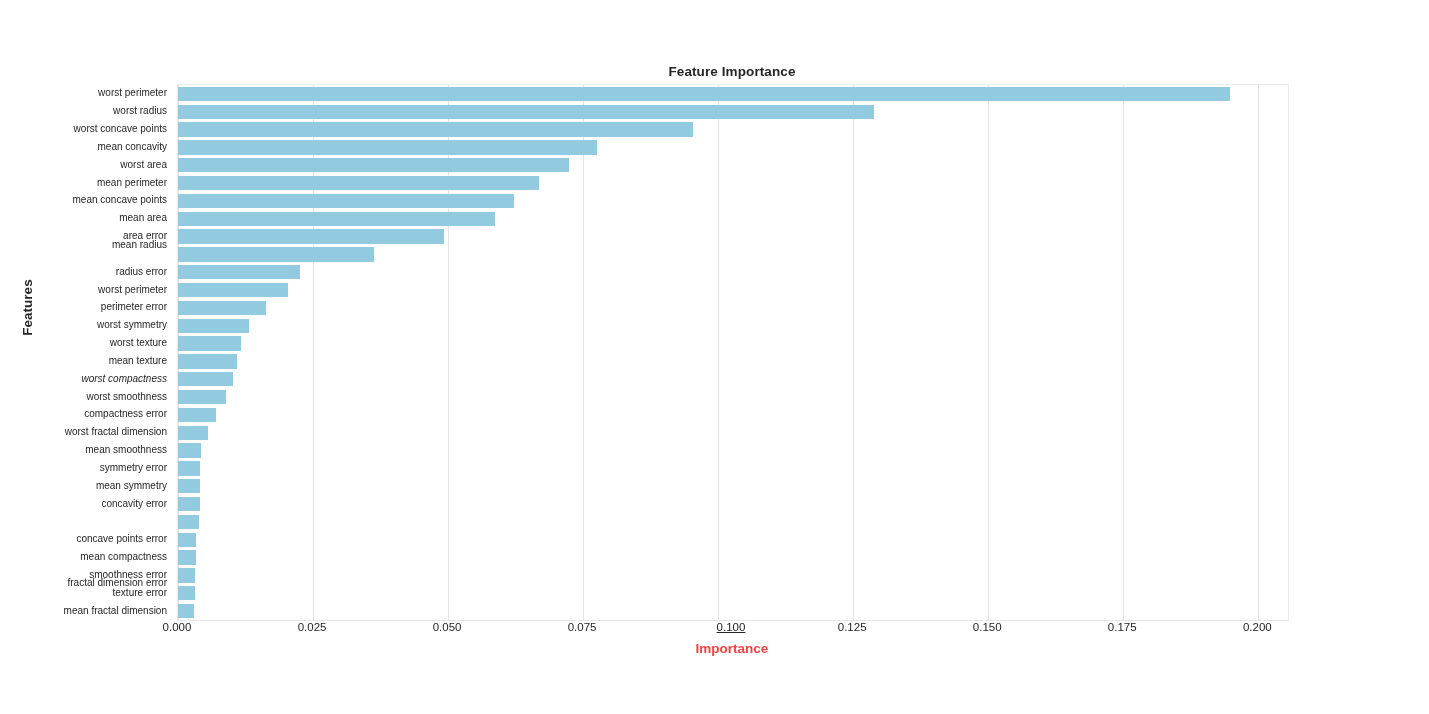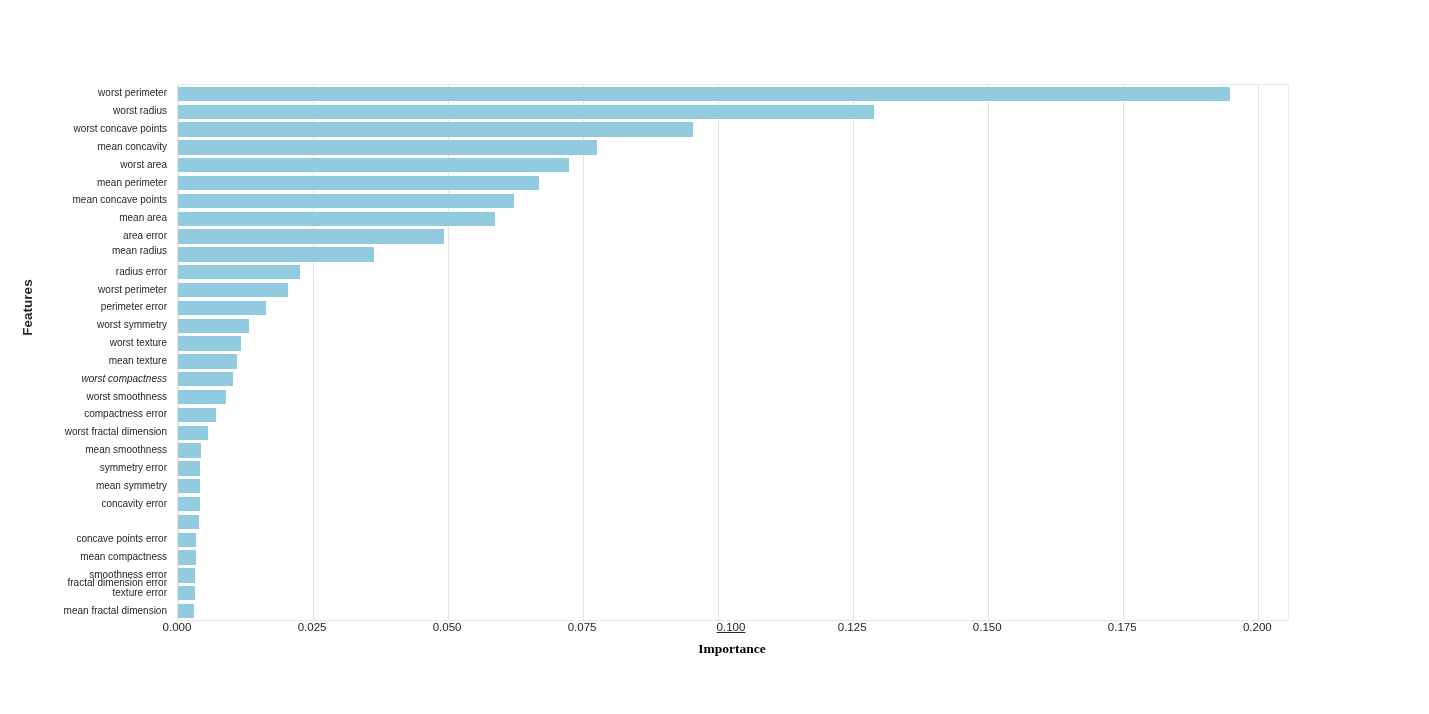--- a/index.html
+++ b/index.html
@@ -50,22 +50,21 @@
 
   
   #xlabel {
     position: absolute;
     left: 177px;
     top: 641px;
     width: 1110px;
     text-align: center;
     font-size: 13.5px;
     font-weight: bold;
-    color: #000000;
-    font-family: Liberation Serif, serif;
+    color: #ef4444;
   }
 
   
   #plot-area {
     position: absolute;
     left: 177px;
     top: 84px;
     width: 1110px;
     height: 535px;
     background: #ffffff;
@@ -139,34 +138,35 @@
     text-align: center;
     font-size: 11.5px;
     color: #262626;
   }
 </style>
 </head>
 <body>
 
 <div id="figure">
 
+  <div id="chart-title">Feature Importance</div>
 
   <div id="ylabel">Features</div>
 
   <div id="ytick-labels">
       <div class="ytick" style="top: 2.41667px;">worst perimeter</div>
       <div class="ytick" style="top: 20.25px;">worst radius</div>
       <div class="ytick" style="top: 38.0833px;">worst concave points</div>
       <div class="ytick" style="top: 55.9167px;">mean concavity</div>
       <div class="ytick" style="top: 73.75px;">worst area</div>
       <div class="ytick" style="top: 91.5833px;">mean perimeter</div>
       <div class="ytick" style="top: 109.417px;">mean concave points</div>
       <div class="ytick" style="top: 127.25px;">mean area</div>
       <div class="ytick" style="top: 145.083px;">area error</div>
-      <div class="ytick" style="top: 160px;">mean radius</div>
+      <div class="ytick" style="top: 154px;">mean radius</div>
       <div class="ytick" style="top: 180.75px;">radius error</div>
       <div class="ytick" style="top: 198.583px;">worst perimeter</div>
       <div class="ytick" style="top: 216.417px;">perimeter error</div>
       <div class="ytick" style="top: 234.25px;">worst symmetry</div>
       <div class="ytick" style="top: 252.083px;">worst texture</div>
       <div class="ytick" style="top: 269.917px;">mean texture</div>
       <div class="ytick" style="top: 287.75px; font-style: italic;">worst compactness</div>
       <div class="ytick" style="top: 305.583px;">worst smoothness</div>
       <div class="ytick" style="top: 323.417px;">compactness error</div>
       <div class="ytick" style="top: 341.25px;">worst fractal dimension</div>

